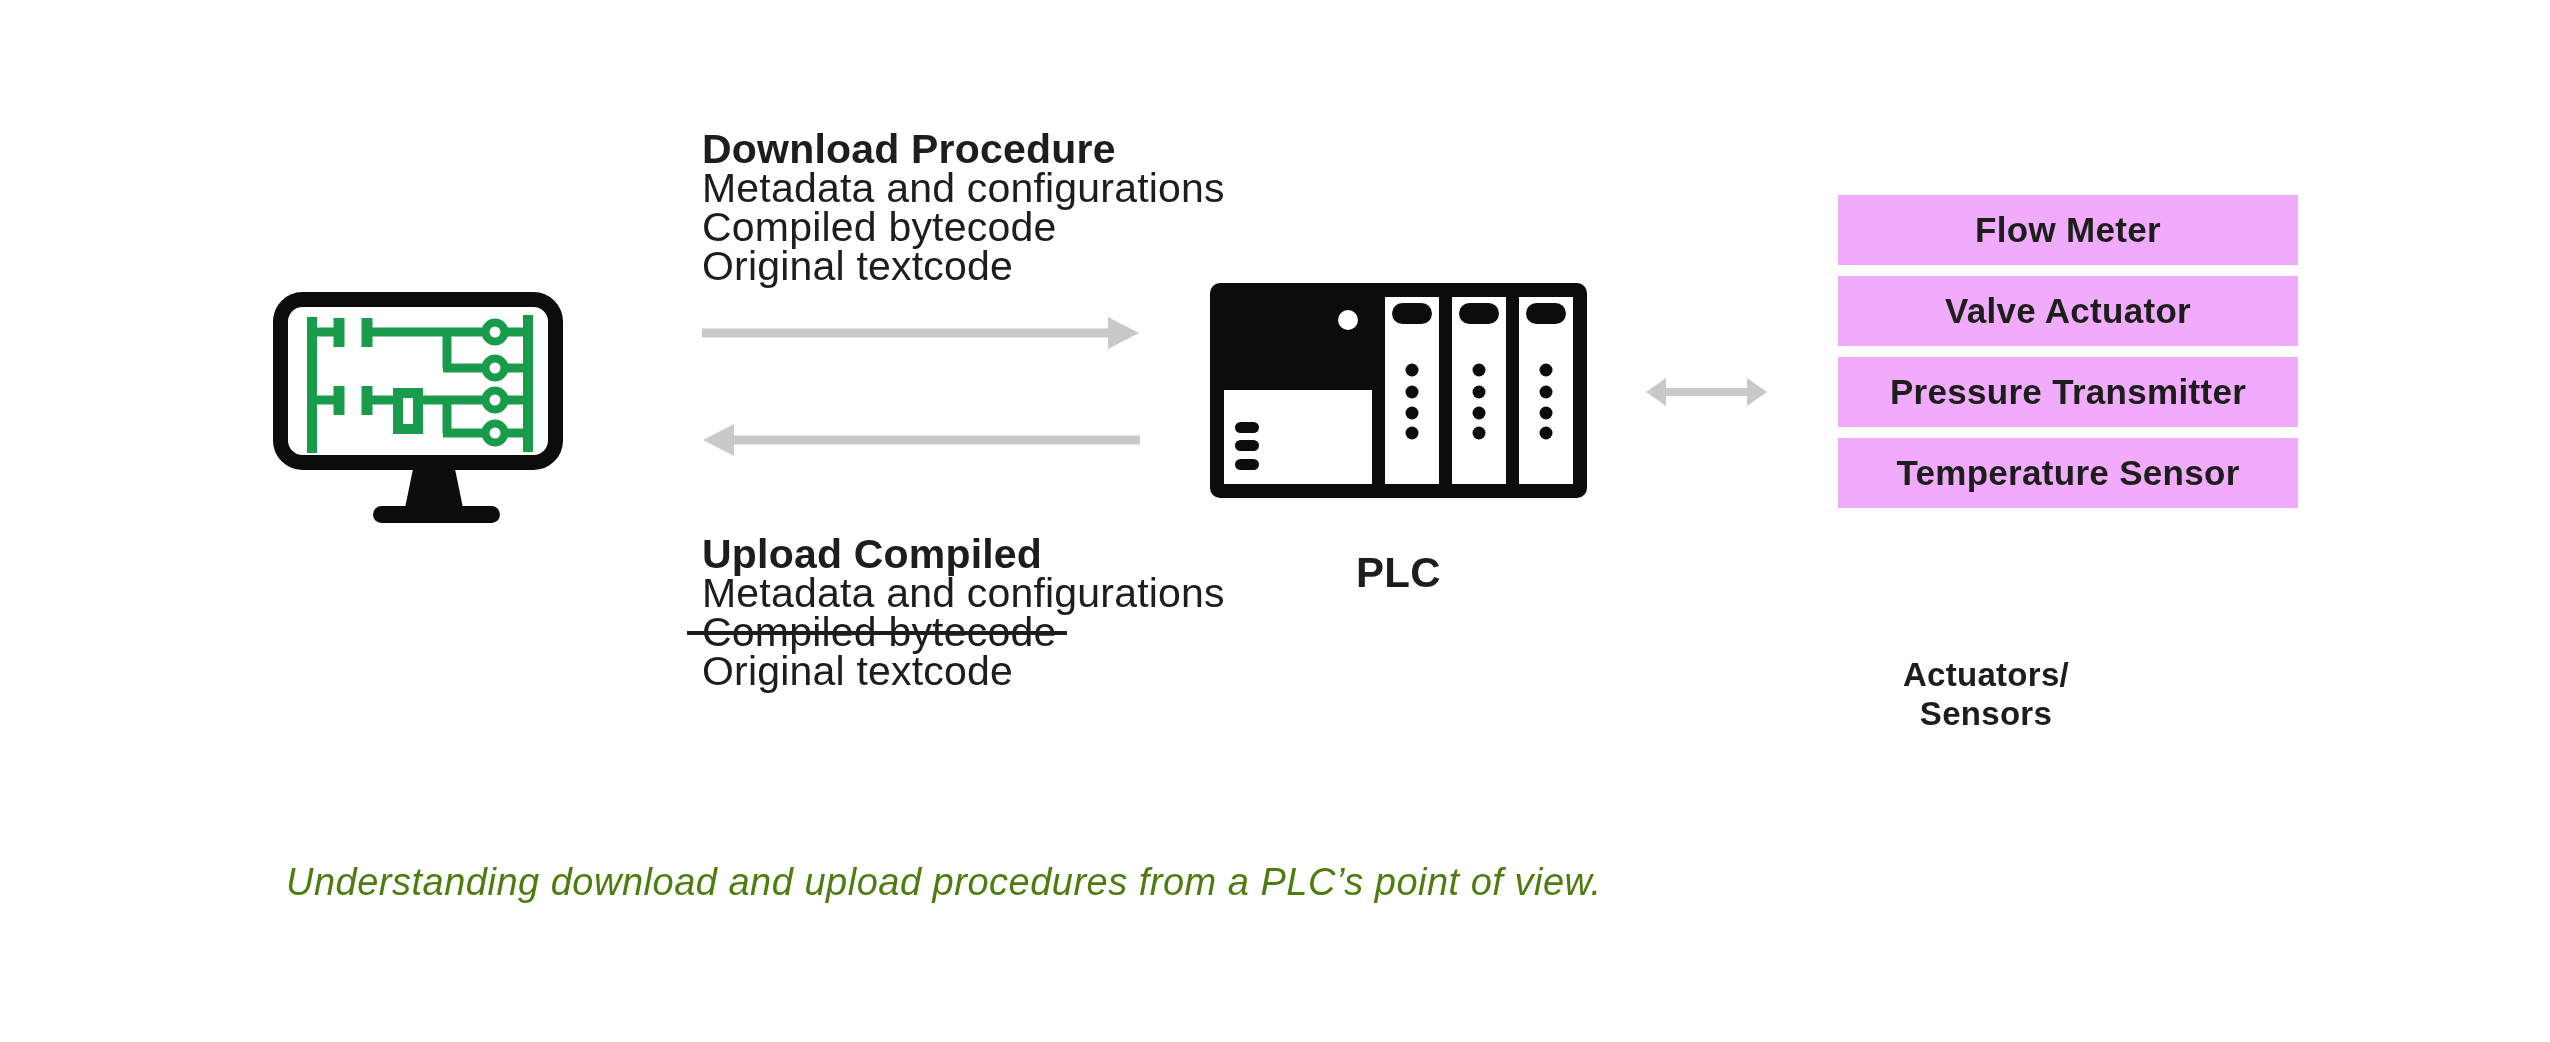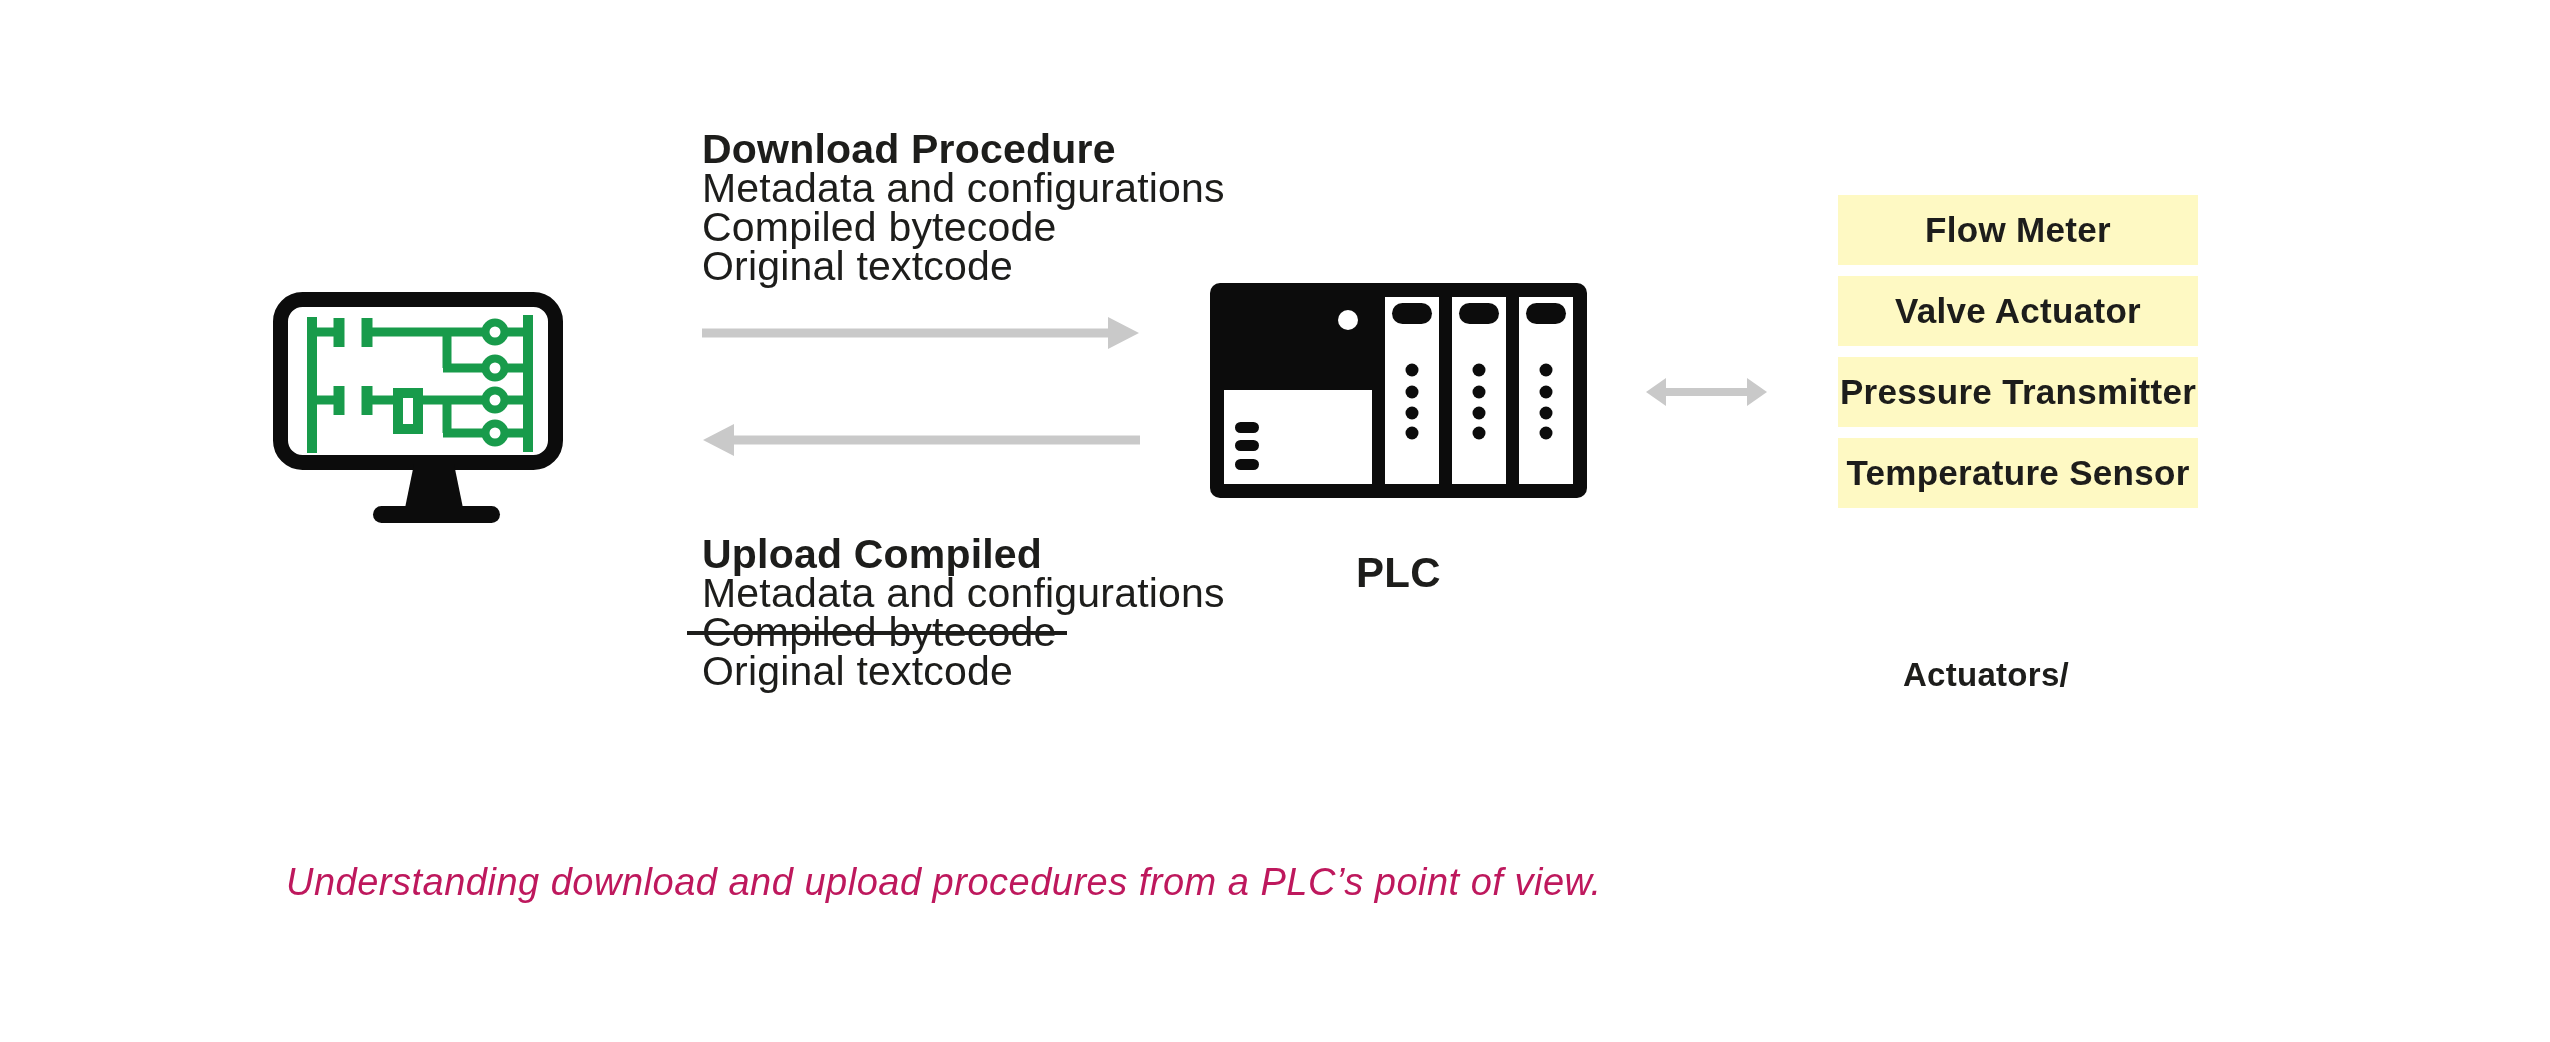--- a/index.html
+++ b/index.html
@@ -16,28 +16,28 @@
   .strike::after {
     content:""; position:absolute; left:-15px; right:-11px; top:50%; margin-top:-2px;
     height:4px; background:#1d1d1b;
   }
 
   
   .node-label { font-weight:700; font-size:33px; line-height:39px; text-align:center; letter-spacing:0.3px; }
 
   
   .device-box {
-    width:360px; height:70px; margin-bottom:11px; background:#fef9c3;
+    width:460px; height:70px; margin-bottom:11px; background:#f0abfc;
     font-weight:700; font-size:35px; line-height:70px; text-align:center;
     letter-spacing:0.3px; color:#1d1d1b;
   }
 
   
   #caption {
-    font-style:italic; font-size:38px; line-height:44px; color:#be185d;
+    font-style:italic; font-size:38px; line-height:44px; color:#4d7c0f;
     letter-spacing:0.5px; white-space:nowrap;
   }
 
   svg { display:block; }
 </style>
 </head>
 <body>
 
 <div id="stage">
 
@@ -152,17 +152,18 @@
   </svg>
 
   <div class="abs" style="left:1838px; top:195px;">
     <div class="device-box">Flow Meter</div>
     <div class="device-box">Valve Actuator</div>
     <div class="device-box">Pressure Transmitter</div>
     <div class="device-box">Temperature Sensor</div>
   </div>
   <div class="abs node-label" style="left:1760px; top:655px; width:452px;">
     <div>Actuators/</div>
+    <div>Sensors</div>
   </div>
 
   <div id="caption" class="abs" style="left:286px; top:860px;">Understanding download and upload procedures from a PLC’s point of view.</div>
 
 </div>
 
 </body></html>

